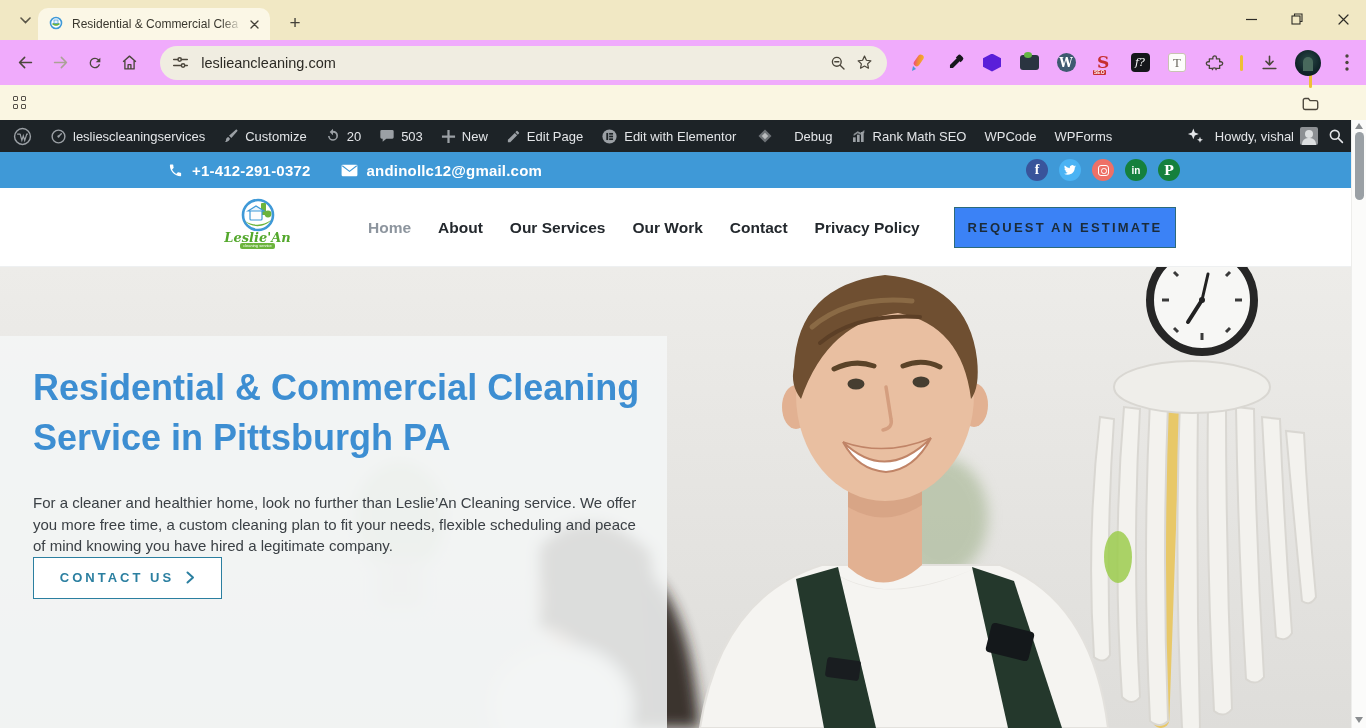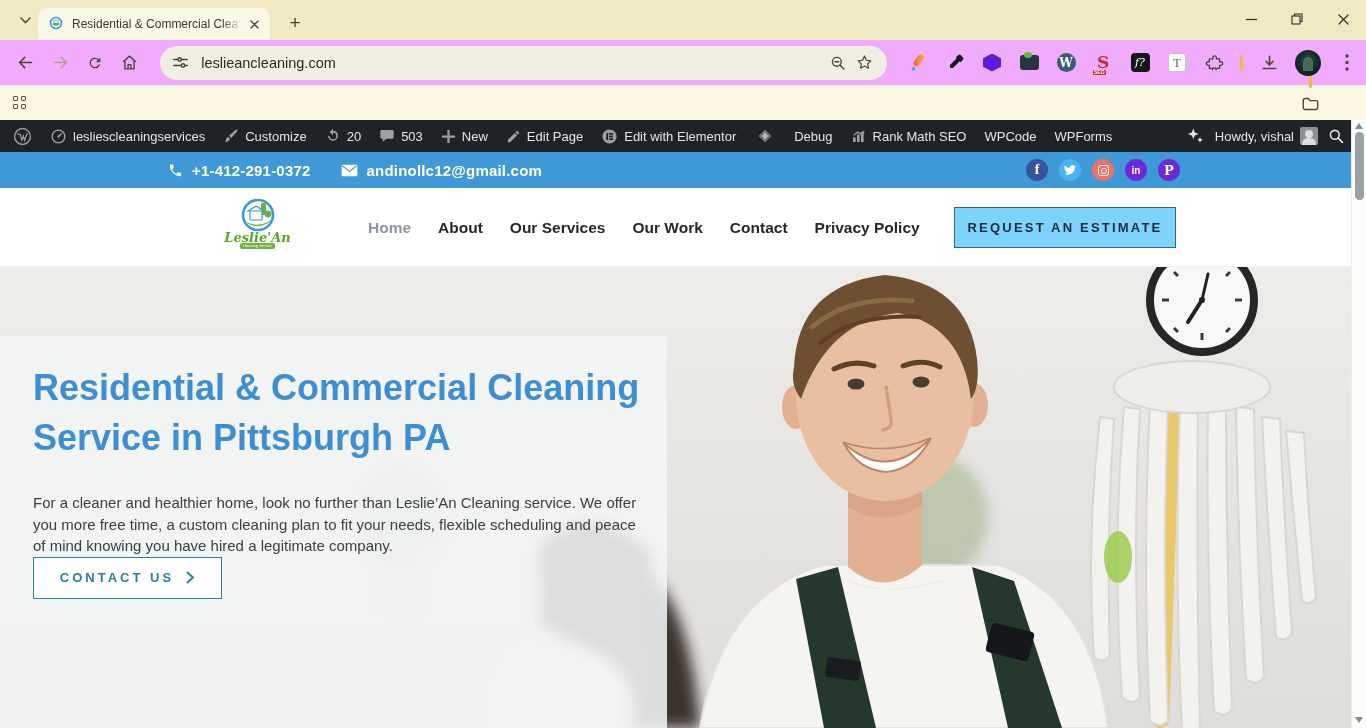--- a/index.html
+++ b/index.html
@@ -50,36 +50,36 @@
   .ab-avatar::before { content:""; position:absolute; left:5px; top:3px; width:8px; height:8px; border-radius:50%; background:#dcdee0; }
   .ab-avatar::after { content:""; position:absolute; left:2px; top:11px; width:14px; height:9px; border-radius:6px 6px 0 0; background:#dcdee0; }
 
   
   .topbar { height:36px; background:#3f99d7; display:flex; align-items:center; color:#fff; padding-left:168px; position:relative; }
   .contact-item { display:flex; align-items:center; gap:9px; font-size:15px; font-weight:bold; letter-spacing:.2px; margin-right:30px; }
   .socials { position:absolute; right:186px; top:7px; display:flex; gap:11px; }
   .soc { width:22px; height:22px; border-radius:50%; display:flex; align-items:center; justify-content:center; color:#fff; font-size:12px; font-weight:bold; }
   .soc.fb { background:#39549b; font-family:"Liberation Serif", serif; font-size:14px; }
   .soc.tw { background:#4ab3f4; }
-  .soc.sal { background:#6d28d9; }
+  .soc.sal { background:#15803d; }
   .soc.ig { background:#ee7067; }
   .igbox { width:11px; height:11px; border:1.5px solid #fff; border-radius:3px; position:relative; }
   .igbox::after { content:""; position:absolute; left:2.5px; top:2.5px; width:3.5px; height:3.5px; border:1.2px solid #fff; border-radius:50%; }
   .soc.li span { font-size:10px; }
   .soc.pin span { font-family:"DejaVu Serif", serif; font-size:13px; }
 
   
   .siteheader { height:79px; background:#fff; position:relative; border-bottom:1px solid #eef0f1; }
   .logo { position:absolute; left:228px; top:9px; width:59px; height:61px; background:#fff; display:flex; flex-direction:column; align-items:center; }
   .logo-script { font-family:"DejaVu Serif", serif; font-style:italic; font-weight:bold; color:#53a82c; font-size:13px; line-height:10px; margin-top:-2px; }
   .logo-tag { font-size:4px; color:#fff; background:#6cb43c; padding:0 3px; border-radius:2px; line-height:6px; }
   .mainnav { position:absolute; left:368px; top:0; height:79px; display:flex; align-items:center; gap:27px; font-size:15.5px; font-weight:bold; color:#23282d; }
   .mainnav .nav-item { cursor:pointer; }
   .mainnav .active { color:#8d959e; }
-  .estimate-btn { position:absolute; left:954px; top:19px; width:222px; height:41px; background:#7dd3fc; border:1px solid #2d6a79; color:#1b2b39; font-size:13px; font-weight:bold; letter-spacing:2.2px; display:flex; align-items:center; justify-content:center; cursor:pointer; font-family:"Liberation Sans", sans-serif; }
+  .estimate-btn { position:absolute; left:954px; top:19px; width:222px; height:41px; background:#3b82f6; border:1px solid #2d6a79; color:#1b2b39; font-size:13px; font-weight:bold; letter-spacing:2.2px; display:flex; align-items:center; justify-content:center; cursor:pointer; font-family:"Liberation Sans", sans-serif; }
 
   
   .hero { height:461px; position:relative; overflow:hidden; background:linear-gradient(180deg,#ecebe8 0%,#e4e3e0 55%,#dddcd9 100%); }
   .hero-photo { position:absolute; inset:0; }
   .hero-overlay { position:absolute; left:0; top:69px; width:667px; height:392px; background:rgba(244,246,246,.87); }
   .hero-content { position:absolute; left:33px; top:96px; width:612px; }
   .hero-h1 { font-size:36px; line-height:50px; font-weight:bold; color:#3d8ed2; width:610px; }
   .hero-p { margin-top:29px; font-size:15px; line-height:21.5px; color:#3b4045; }
   .contact-btn { width:189px; height:42px; background:#fff; border:1px solid #2b7fa0; color:#2b7fa0; font-size:13px; font-weight:bold; letter-spacing:3px; display:flex; align-items:center; justify-content:center; gap:12px; cursor:pointer; }
 

